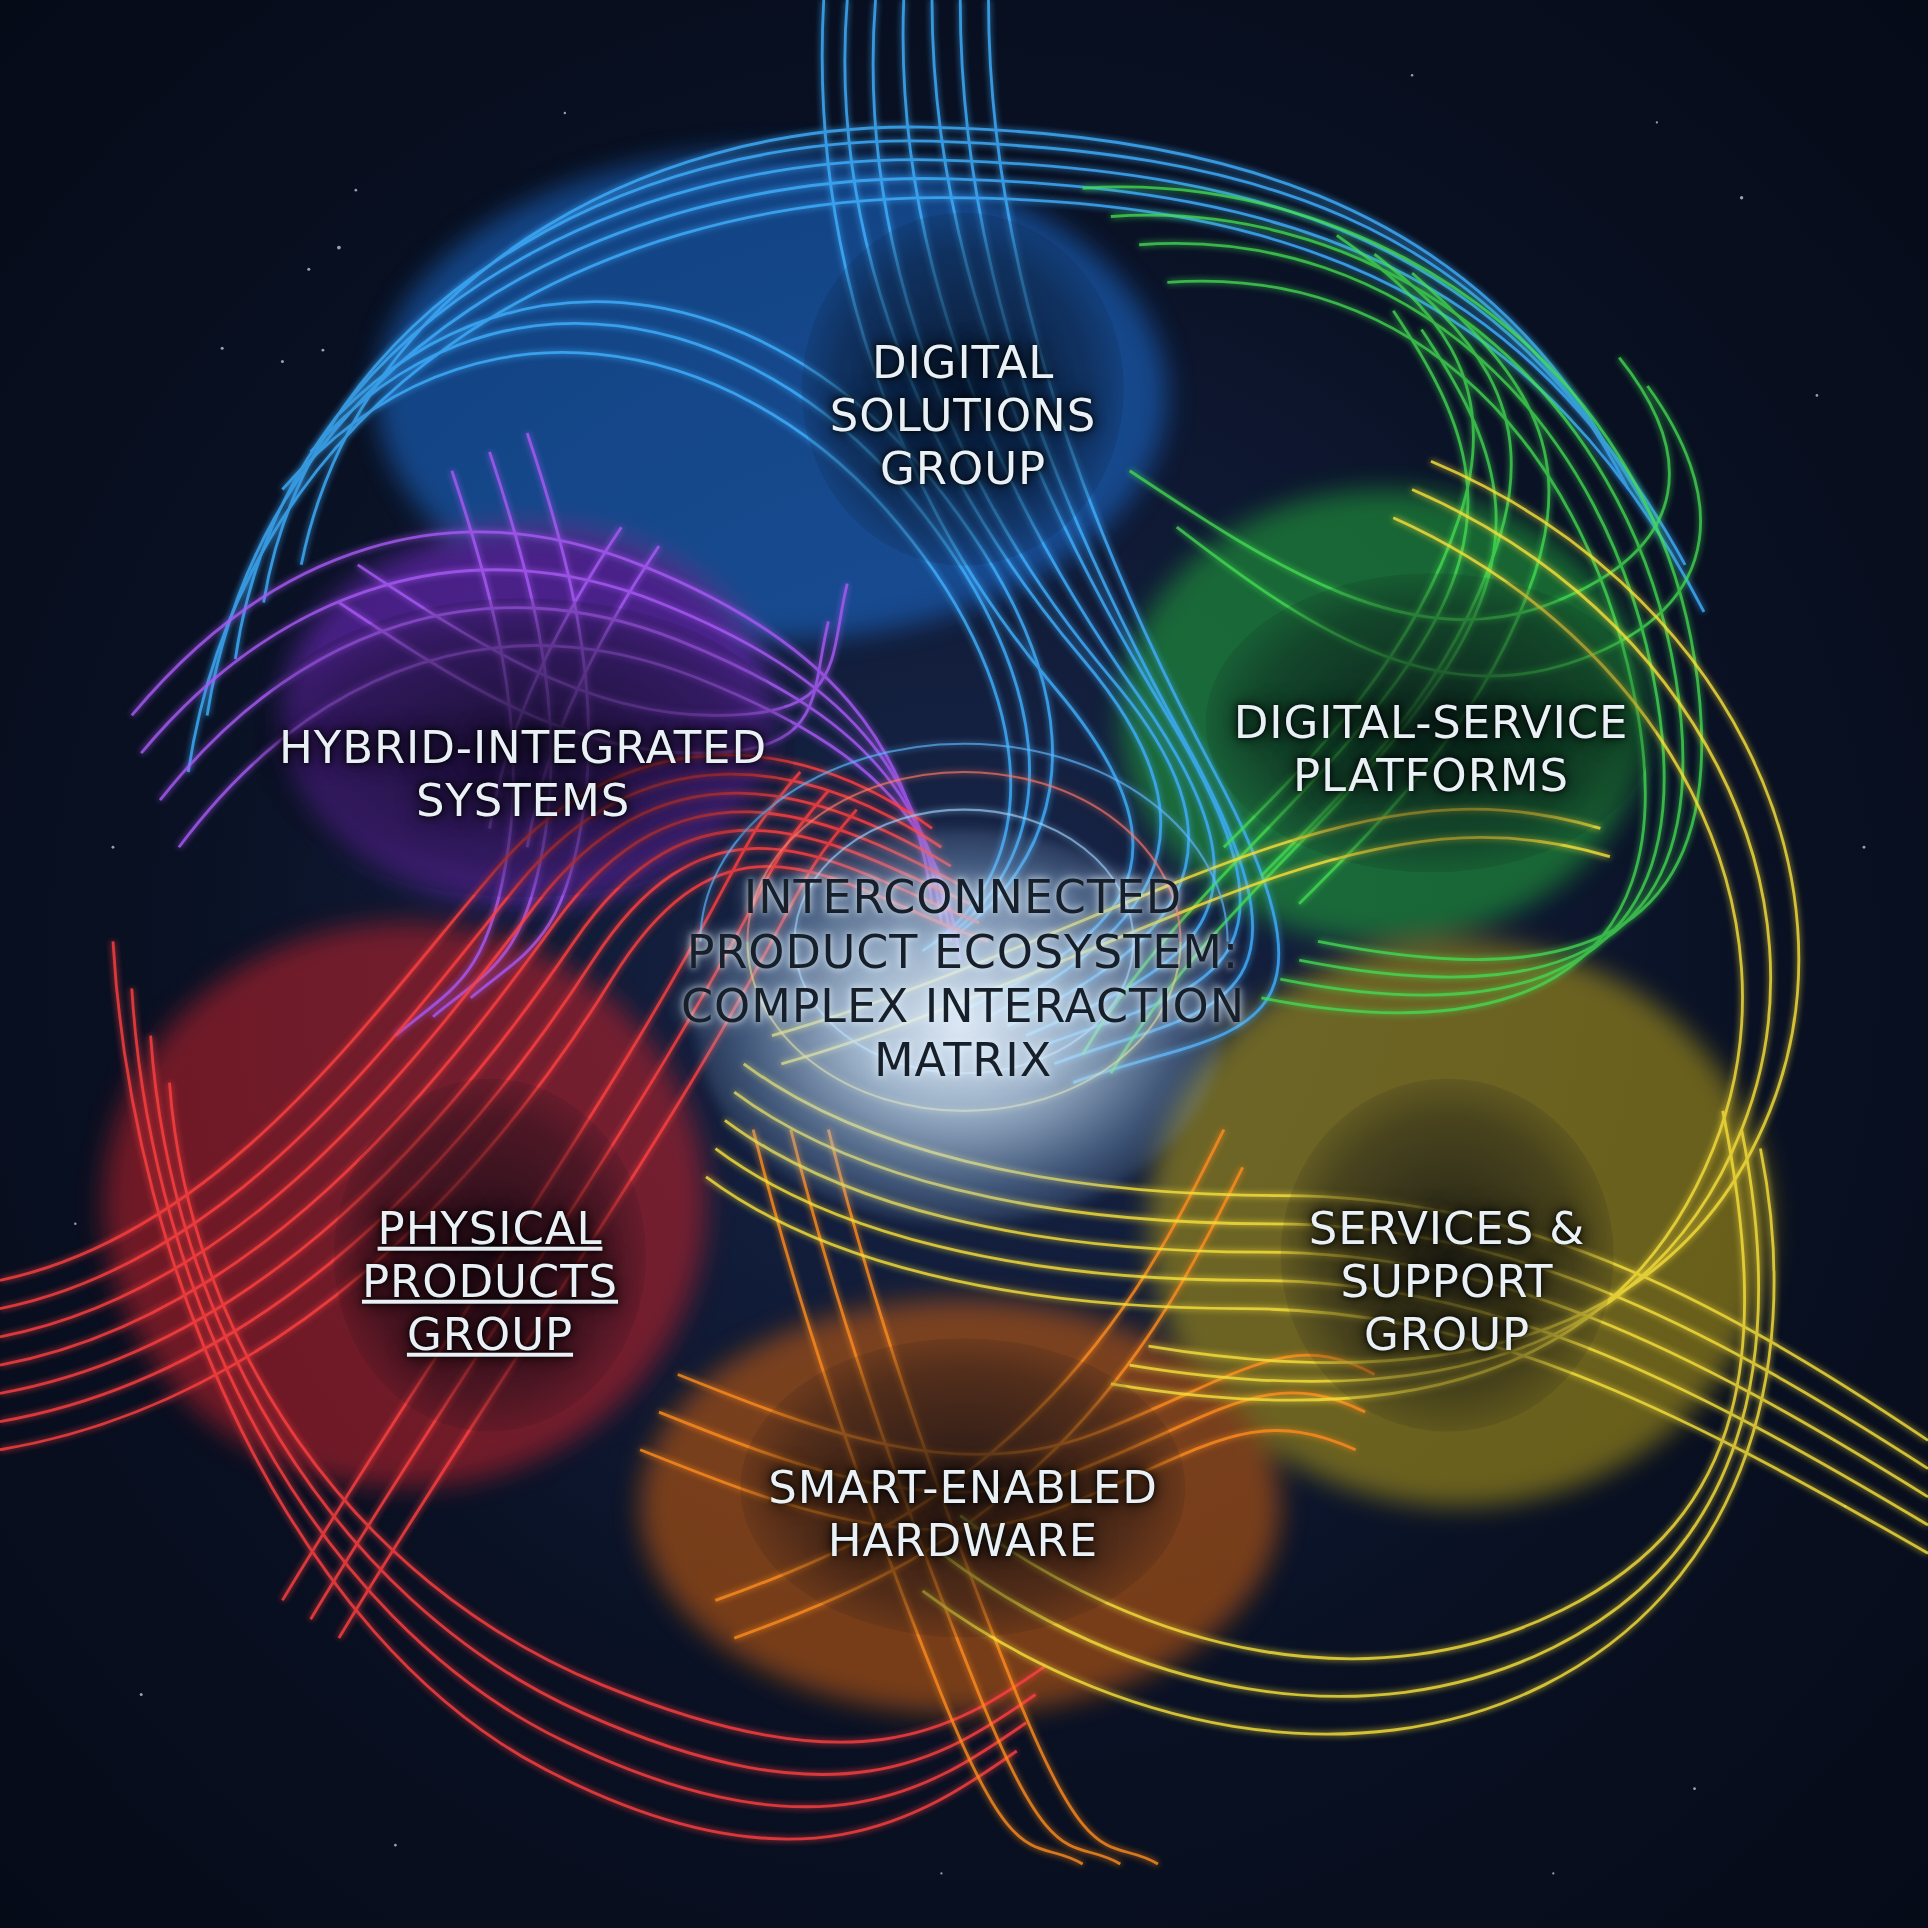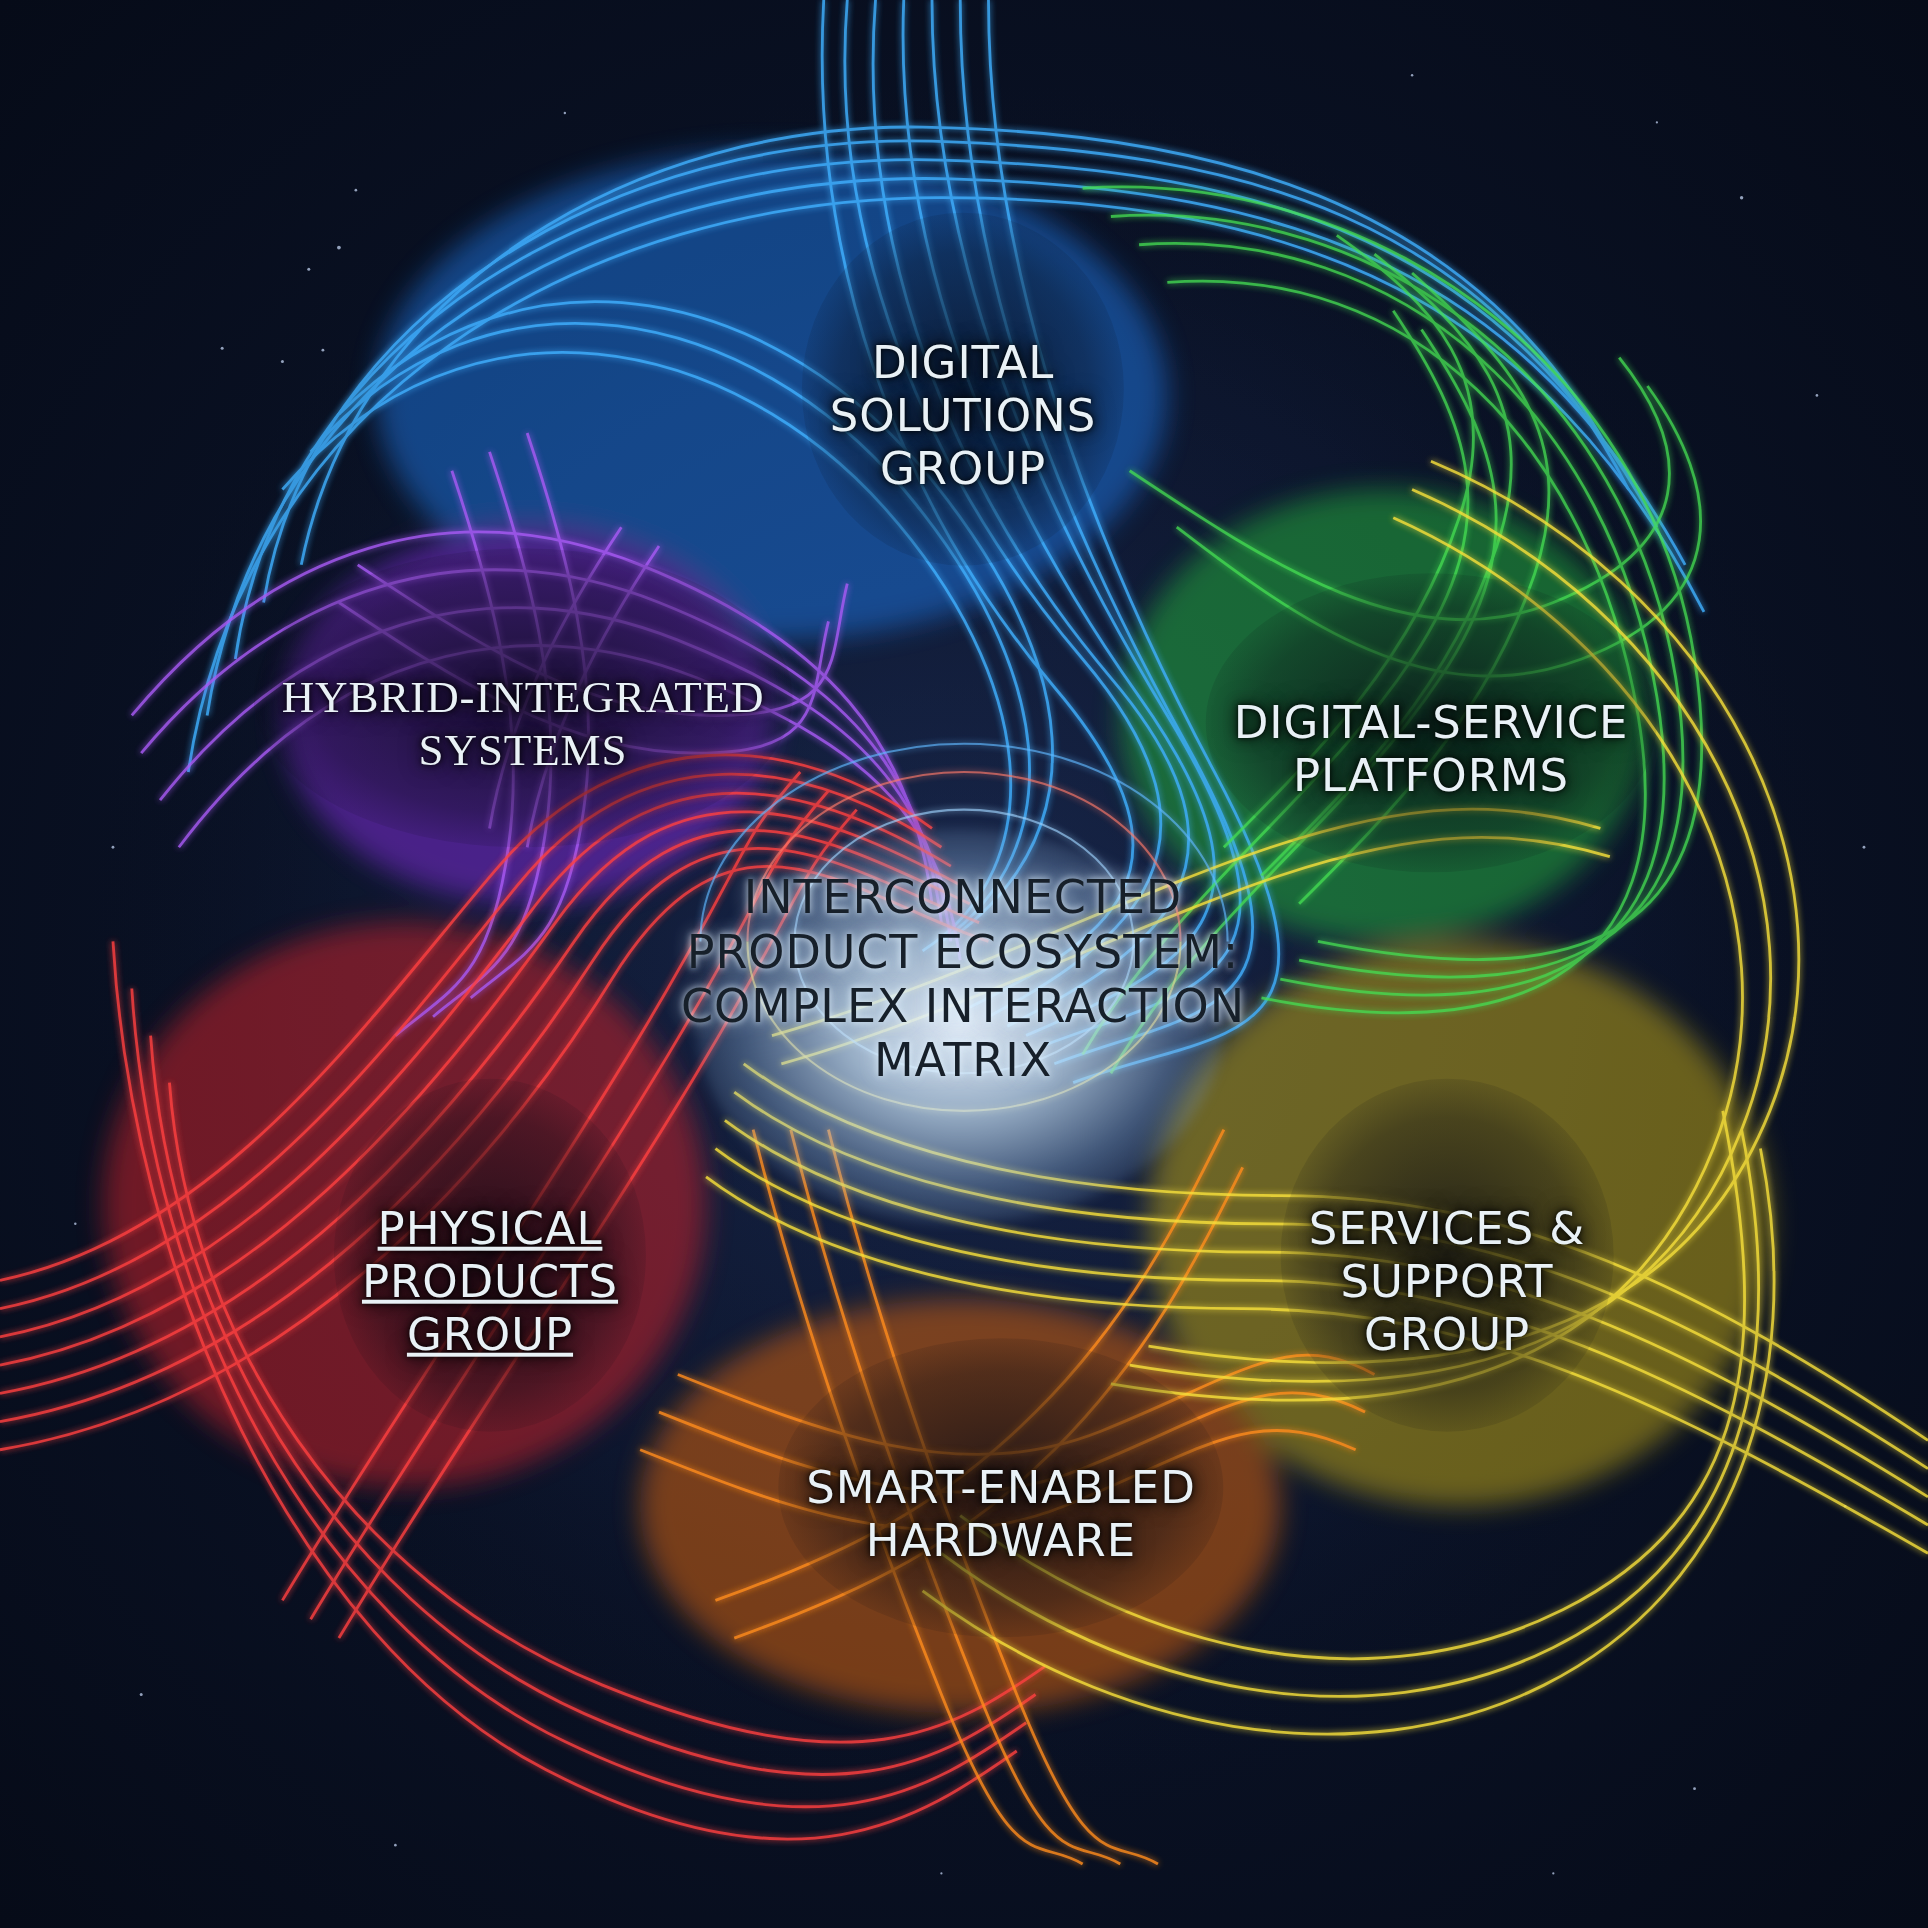--- a/index.html
+++ b/index.html
@@ -216,21 +216,21 @@
 
   <div class="center-glow"></div>
 
   <div class="label region" style="left:963px; top:389px;">
     <span class="bg"></span>
     <span class="txt">DIGITAL
 SOLUTIONS
 GROUP</span>
   </div>
 
-  <div class="label region" style="left:523px; top:698px;font-family:Liberation Serif, serif;">
+  <div class="label region" style="left:523px; top:748px;">
     <span class="bg"></span>
     <span class="txt">HYBRID-INTEGRATED
 SYSTEMS</span>
   </div>
 
   <div class="label region" style="left:1431px; top:723px;">
     <span class="bg"></span>
     <span class="txt">DIGITAL-SERVICE
 PLATFORMS</span>
   </div>
@@ -242,21 +242,21 @@
 GROUP</span>
   </div>
 
   <div class="label region" style="left:1447px; top:1255px;">
     <span class="bg"></span>
     <span class="txt">SERVICES &amp;
 SUPPORT
 GROUP</span>
   </div>
 
-  <div class="label region" style="left:1001px; top:1488px;">
+  <div class="label region" style="left:963px; top:1488px;">
     <span class="bg"></span>
     <span class="txt">SMART-ENABLED
 HARDWARE</span>
   </div>
 
   <div class="label center" style="left:963px; top:979px;">
     <span class="txt">INTERCONNECTED
 PRODUCT ECOSYSTEM:
 COMPLEX INTERACTION
 MATRIX</span>

